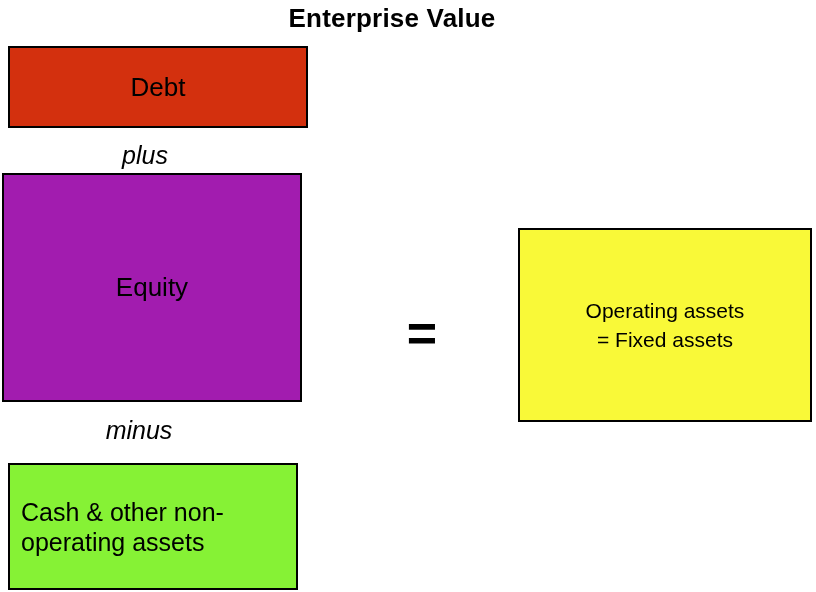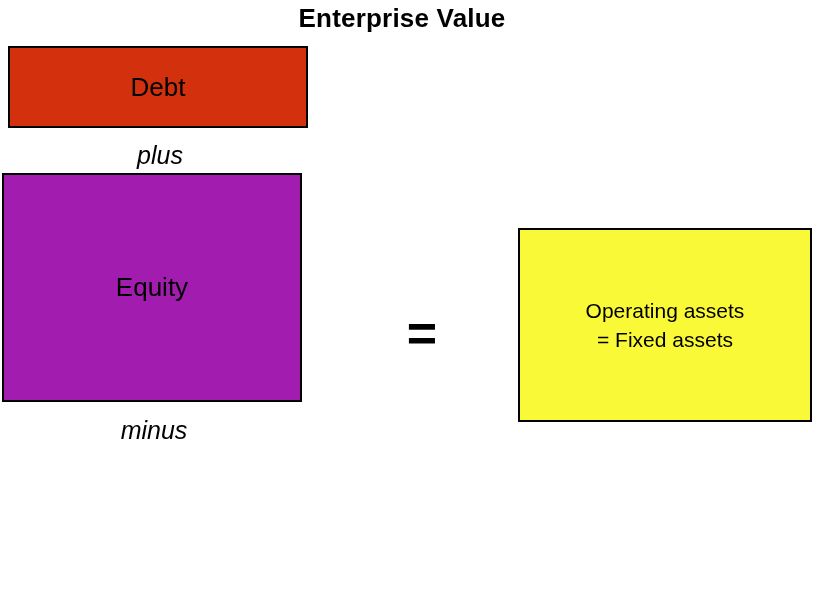--- a/index.html
+++ b/index.html
@@ -18,21 +18,20 @@
   }
   .title {
     position: absolute;
     left: 0;
     top: 3px;
     width: 784px;
     text-align: center;
     font-size: 26px;
     font-weight: bold;
     letter-spacing: 0.2px;
-    padding-left: 10px;
   }
   .box {
     position: absolute;
     box-sizing: border-box;
     border: 2px solid #000000;
     display: flex;
     align-items: center;
     justify-content: center;
   }
   .box-debt {
@@ -72,21 +71,20 @@
     flex-direction: column;
     font-size: 21px;
     line-height: 29px;
     text-align: center;
   }
   .connector-word {
     position: absolute;
     font-style: italic;
     font-size: 25px;
     text-align: center;
-    padding-left: 15px;
   }
   .word-plus {
     left: 0;
     top: 141px;
     width: 290px;
   }
   .word-minus {
     left: 0;
     top: 416px;
     width: 278px;
@@ -116,20 +114,26 @@
   </div>
 
   <div class="connector-word word-plus">plus</div>
 
   <div class="box box-equity" style="background-color: #a21caf;">
     <span>Equity</span>
   </div>
 
   <div class="connector-word word-minus">minus</div>
 
+  <div class="box box-cash" style="background-color: rgb(134, 242, 53);">
+    <span>
+      <span>Cash &amp; other non-</span><br>
+      <span>operating assets</span>
+    </span>
+  </div>
 
   <div class="equals">=</div>
 
   <div class="box box-operating" style="background-color: rgb(249, 249, 56);">
     <span>Operating assets</span>
     <span>= Fixed assets</span>
   </div>
 
 </div>
 

